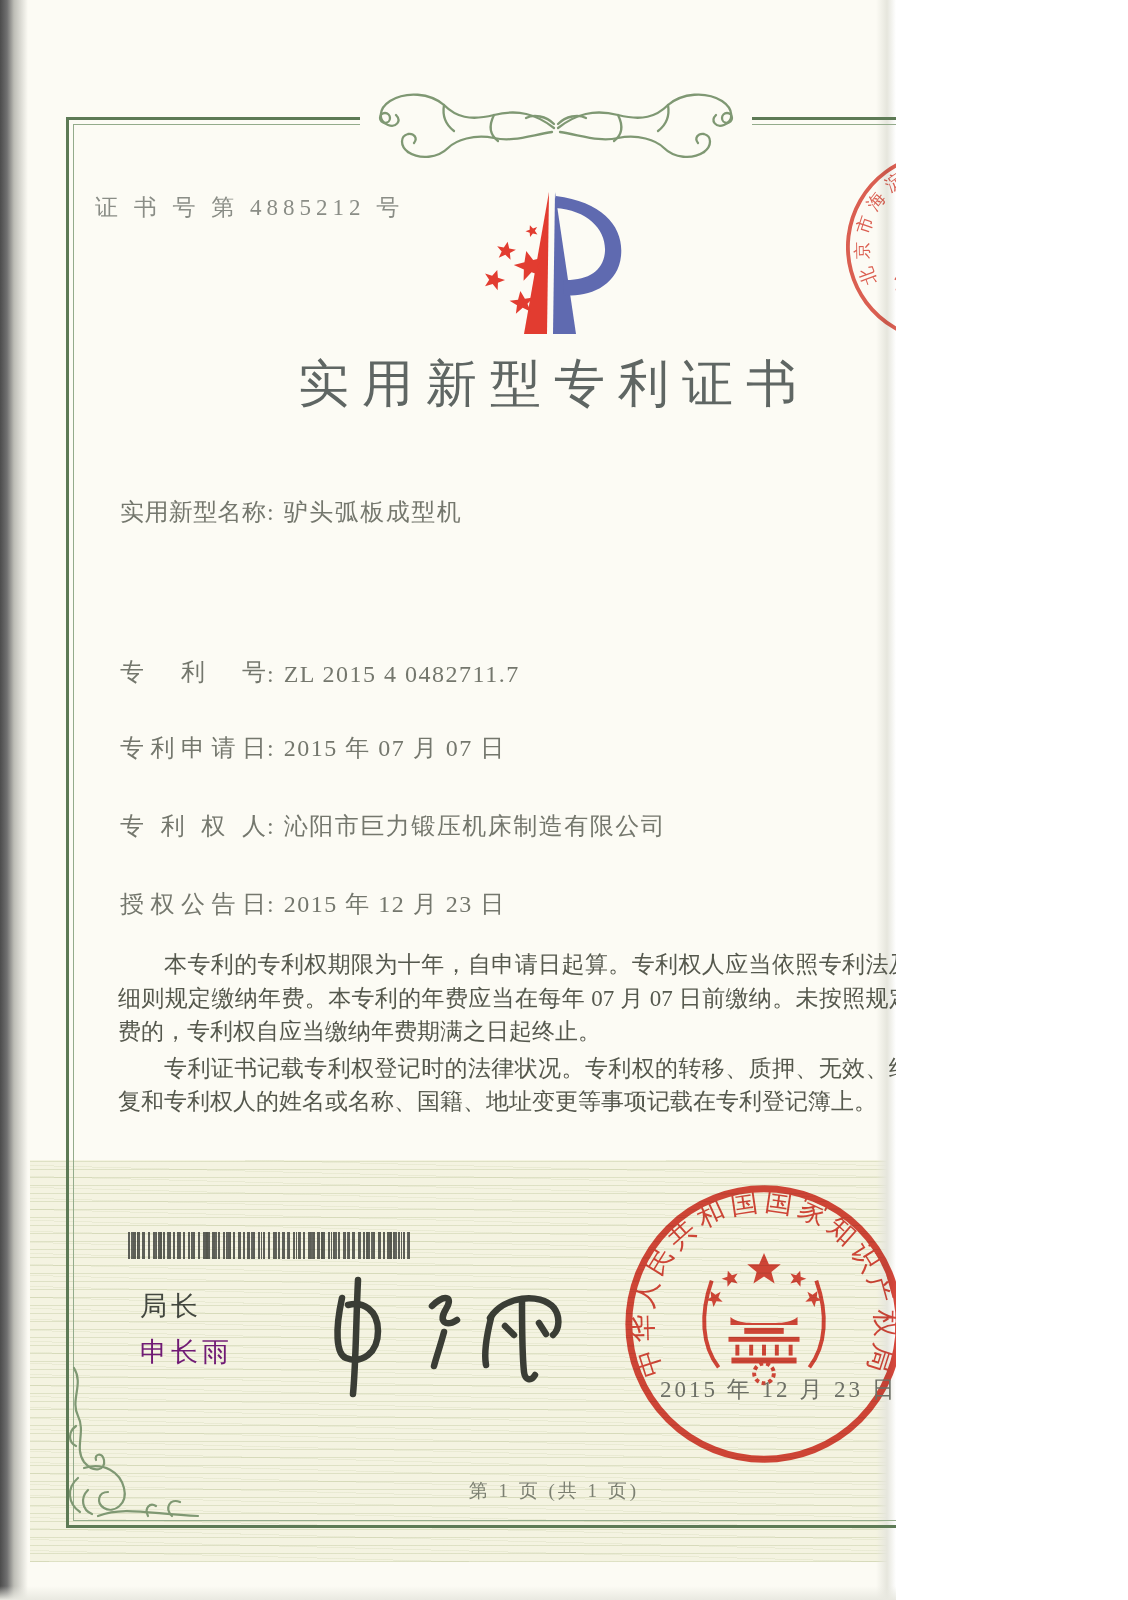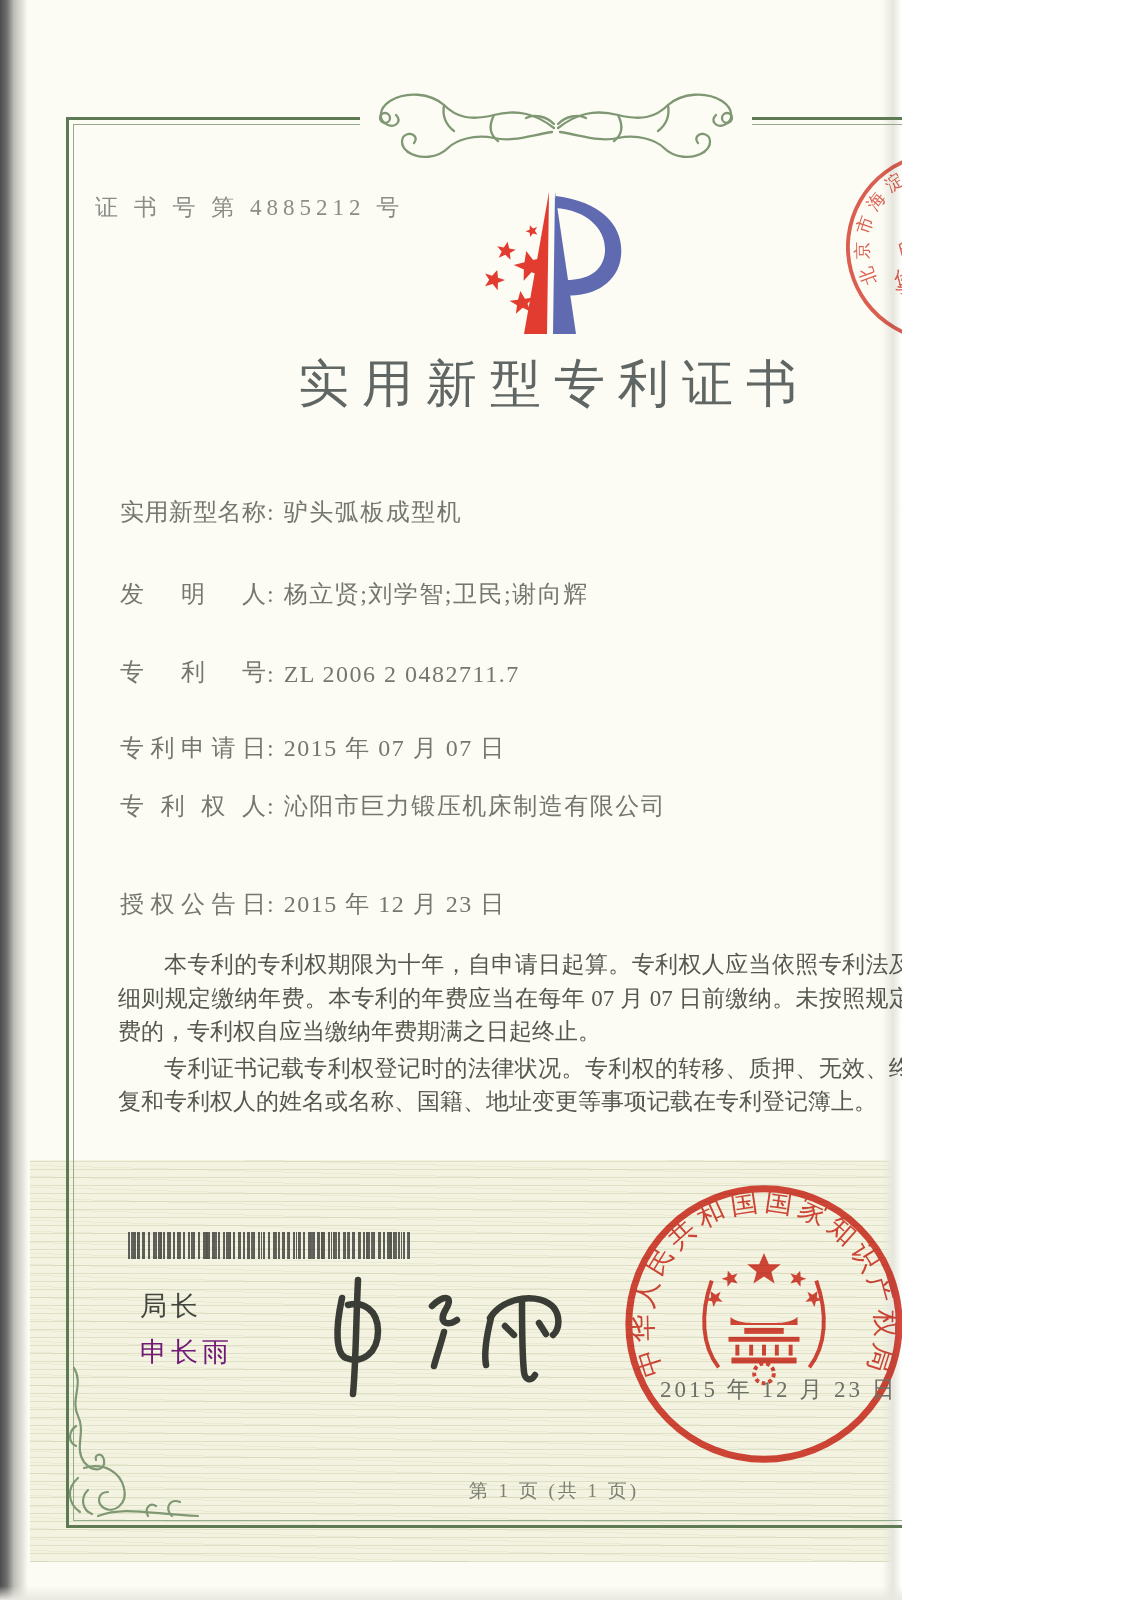--- a/index.html
+++ b/index.html
@@ -1,17 +1,17 @@
 <!DOCTYPE html>
 <html><head>
 <meta charset="utf-8">
 <style>
   html,body{margin:0;padding:0;background:#ffffff;}
   #stage{position:relative;width:896px;height:1600px;overflow:hidden;
-         background:#fcfbf4;font-family:"Liberation Serif","DejaVu Serif",serif;padding-left:6px;}
+         background:#fcfbf4;font-family:"Liberation Serif","DejaVu Serif",serif;}
   
   .scan-edge-left{position:absolute;left:0;top:0;width:30px;height:1600px;
      background:linear-gradient(90deg,#4c4c4c 0px,#707070 7px,#bdbdb6 14px,rgba(190,190,182,0) 28px);}
   .scan-edge-right{position:absolute;right:0;top:0;width:22px;height:1600px;
      background:linear-gradient(270deg,#ffffff 0px,#e6e6dd 9px,rgba(230,230,221,0) 20px);}
   .scan-edge-bottom{position:absolute;left:0;bottom:0;width:1128px;height:14px;
      background:linear-gradient(0deg,#e9e9e1 0px,rgba(233,233,225,0) 14px);}
   
   .watermark{position:absolute;left:30px;top:1160px;width:1078px;height:402px;
      background-color:#f4f3e1;
@@ -145,30 +145,27 @@
     <text font-size="16.5" fill="#d94a3c" style="letter-spacing:7px" font-family="Liberation Serif,serif">
       <textPath href="#stampBot" startOffset="50%" text-anchor="middle">国家知识产权局</textPath>
     </text>
   </svg>
 
   <div class="doc-title">实用新型专利证书</div>
 
   <div class="field" style="top:496px">
     <span class="lbl">实用新型名称</span><span class="col">:</span><span class="val">驴头弧板成型机</span>
   </div>
-  <div class="field" style="top:578px">
-    <span class="lbl">发明人</span><span class="col">:</span><span class="val">杨立贤;刘学智;卫民;谢向辉</span>
-  </div>
   <div class="field" style="top:656px">
-    <span class="lbl">专利号</span><span class="col">:</span><span class="val">ZL 2006 2 0482711.7</span>
+    <span class="lbl">专利号</span><span class="col">:</span><span class="val">ZL 2015 4 0482711.7</span>
   </div>
   <div class="field" style="top:732px">
     <span class="lbl">专利申请日</span><span class="col">:</span><span class="val">2015 年 07 月 07 日</span>
   </div>
-  <div class="field" style="top:790px">
+  <div class="field" style="top:810px">
     <span class="lbl">专利权人</span><span class="col">:</span><span class="val">沁阳市巨力锻压机床制造有限公司</span>
   </div>
   <div class="field" style="top:888px">
     <span class="lbl">授权公告日</span><span class="col">:</span><span class="val">2015 年 12 月 23 日</span>
   </div>
 
   <div class="paras">
     <p>本专利的专利权期限为十年，自申请日起算。专利权人应当依照专利法及其实施细则规定缴纳年费。本专利的年费应当在每年 07 月 07 日前缴纳。未按照规定缴纳年费的，专利权自应当缴纳年费期满之日起终止。</p>
     <p>专利证书记载专利权登记时的法律状况。专利权的转移、质押、无效、终止、恢复和专利权人的姓名或名称、国籍、地址变更等事项记载在专利登记簿上。</p>
   </div>

